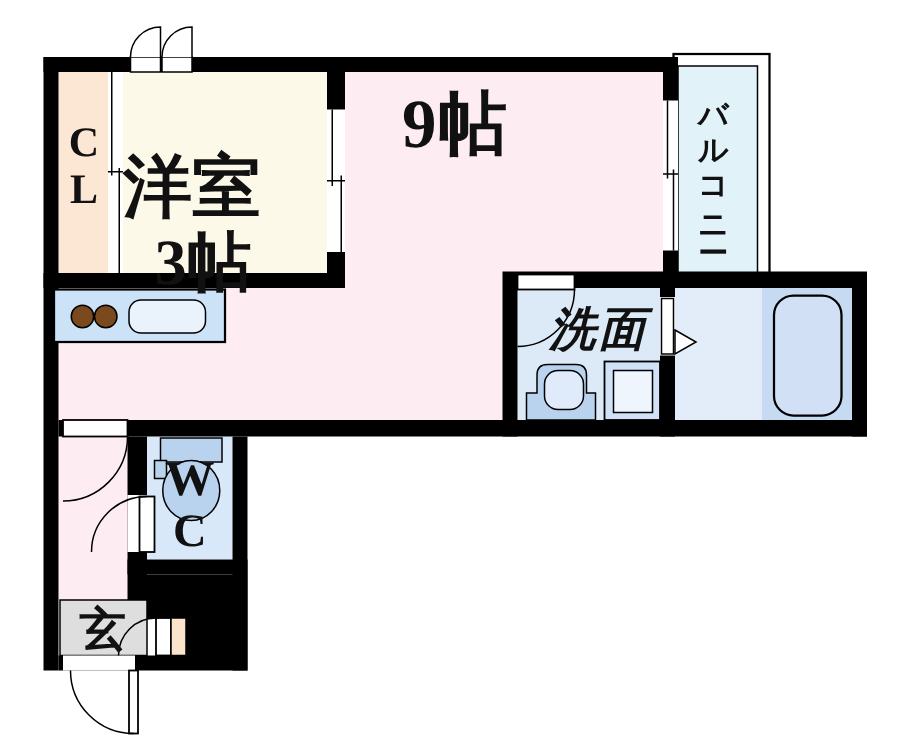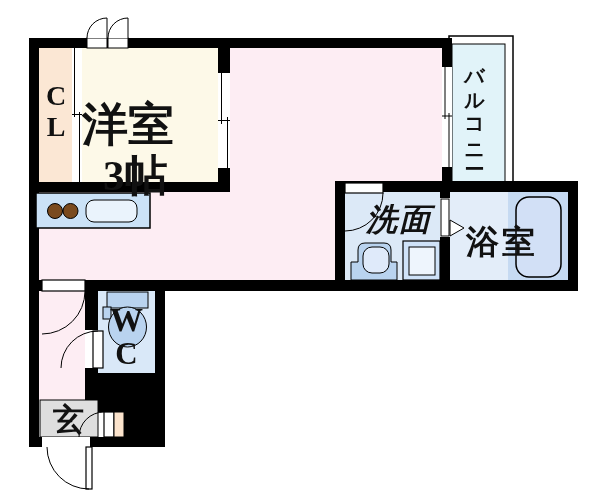--- a/index.html
+++ b/index.html
@@ -146,27 +146,27 @@
     <span>C</span>
     <span>L</span>
   </div>
 
   <div class="lbl" id="western-label">
     <span>洋室</span>
     <span class="size">3帖</span>
   </div>
 
   <div class="lbl" id="ldk-label">
+    <span class="size">9帖</span>
   </div>
 
   <div class="lbl" id="balcony-label">バルコニー</div>
 
   <div class="lbl" id="senmen-label">洗面</div>
 
-  <div class="lbl" id="yokushitsu-label">浴室</div>
 
   <div class="lbl" id="wc-label">
     <span>W</span>
     <span class="l2">C</span>
   </div>
 
   <div class="lbl" id="genkan-label">玄</div>
 
 </div>
 

